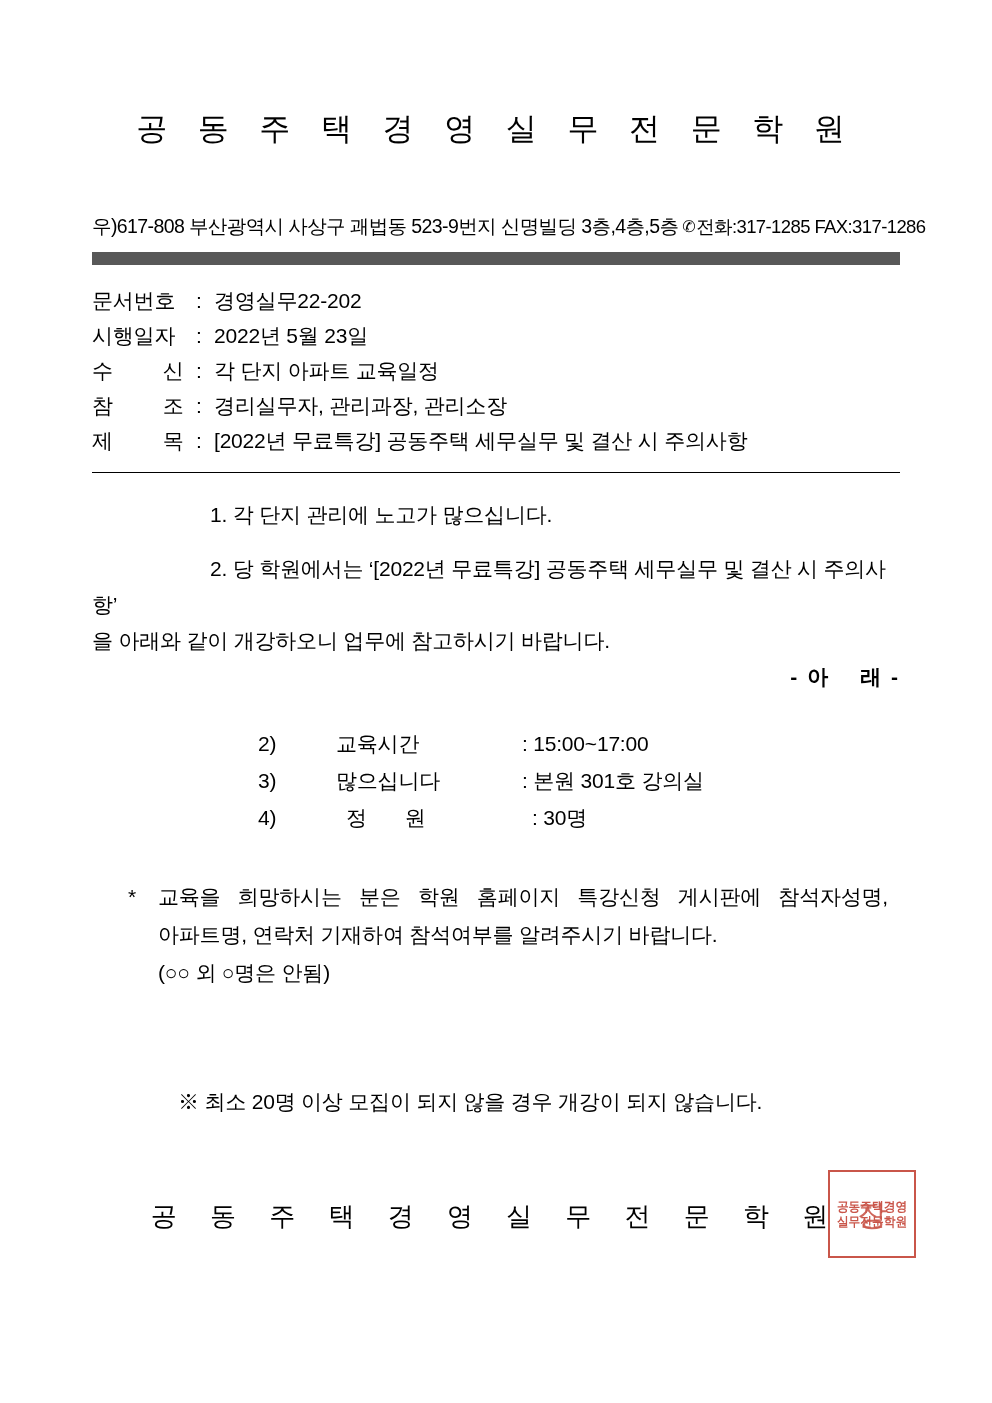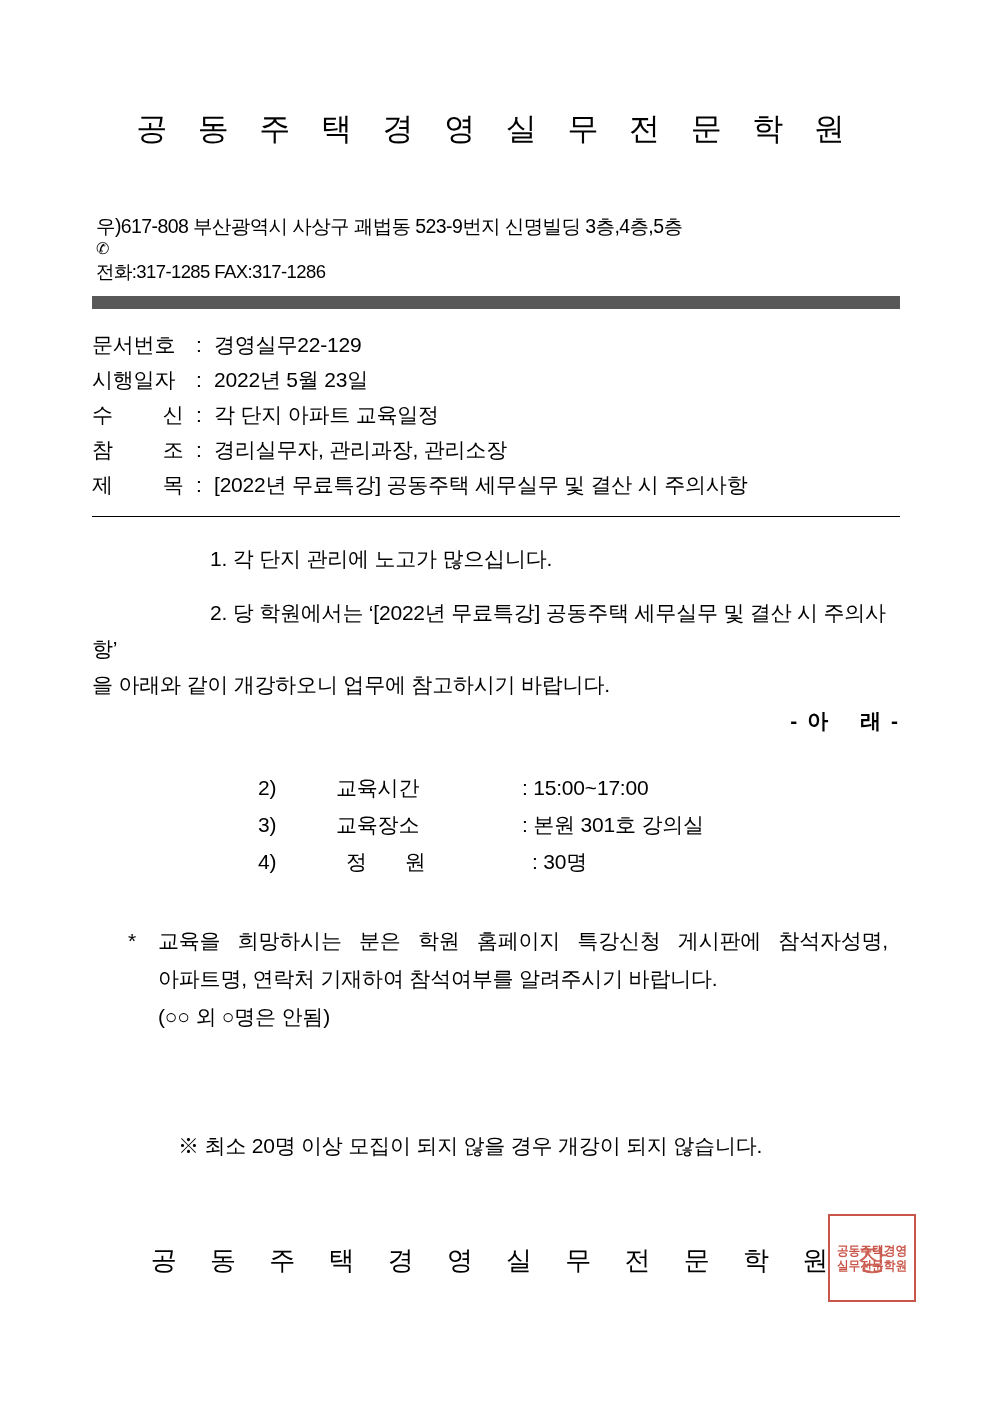--- a/index.html
+++ b/index.html
@@ -30,21 +30,20 @@
     margin-top: 108px;
     white-space: nowrap;
   }
   .address-line {
     margin-top: 63px;
     font-size: 19.5px;
     letter-spacing: -0.6px;
     white-space: nowrap;
     display: flex;
     align-items: baseline;
-    flex-direction: column;
   }
   .address-left {
     flex: 0 0 auto;
   }
   .phone-icon {
     display: inline-block;
     font-size: 16px;
     margin: 0 1px 0 4px;
     position: relative;
     top: -1px;
@@ -231,21 +230,21 @@
   <div class="address-line">
     <span class="address-left">우)617-808 부산광역시 사상구 괘법동 523-9번지 신명빌딩 3층,4층,5층</span>
     <span class="phone-icon">✆</span>
     <span class="address-right">전화:317-1285 FAX:317-1286</span>
   </div>
 
   <div class="bar"></div>
 
   <div class="meta">
     <div class="meta-row">
-      <span class="meta-label">문서번호</span><span class="meta-sep">:</span><span>경영실무22-129</span>
+      <span class="meta-label">문서번호</span><span class="meta-sep">:</span><span>경영실무22-202</span>
     </div>
     <div class="meta-row">
       <span class="meta-label">시행일자</span><span class="meta-sep">:</span><span>2022년 5월 23일</span>
     </div>
     <div class="meta-row">
       <span class="meta-label spaced">수 신</span><span class="meta-sep">:</span><span>각 단지 아파트 교육일정</span>
     </div>
     <div class="meta-row">
       <span class="meta-label spaced">참 조</span><span class="meta-sep">:</span><span>경리실무자, 관리과장, 관리소장</span>
     </div>
@@ -267,21 +266,21 @@
 
     <div class="center-arae">
       <span>- 아</span><span class="arae-gap"></span><span>래 -</span>
     </div>
 
     <div class="items">
       <div class="item">
         <span class="num">2)</span><span class="key pad2">교육시간</span><span>: </span><span>15:00~17:00</span>
       </div>
       <div class="item">
-        <span class="num">3)</span><span class="key pad3">교육장소</span><span>: </span><span>본원 301호 강의실</span>
+        <span class="num">3)</span><span class="key pad3">많으십니다</span><span>: </span><span>본원 301호 강의실</span>
       </div>
       <div class="item">
         <span class="num">4)</span><span class="key pad4">정 원</span><span>: </span><span>30명</span>
       </div>
     </div>
 
     <div class="note">
       <div class="note-line1">
         <span class="note-star">*</span><span>교육을 희망하시는 분은 학원 홈페이지 특강신청 게시판에 참석자성명,</span>
       </div>

